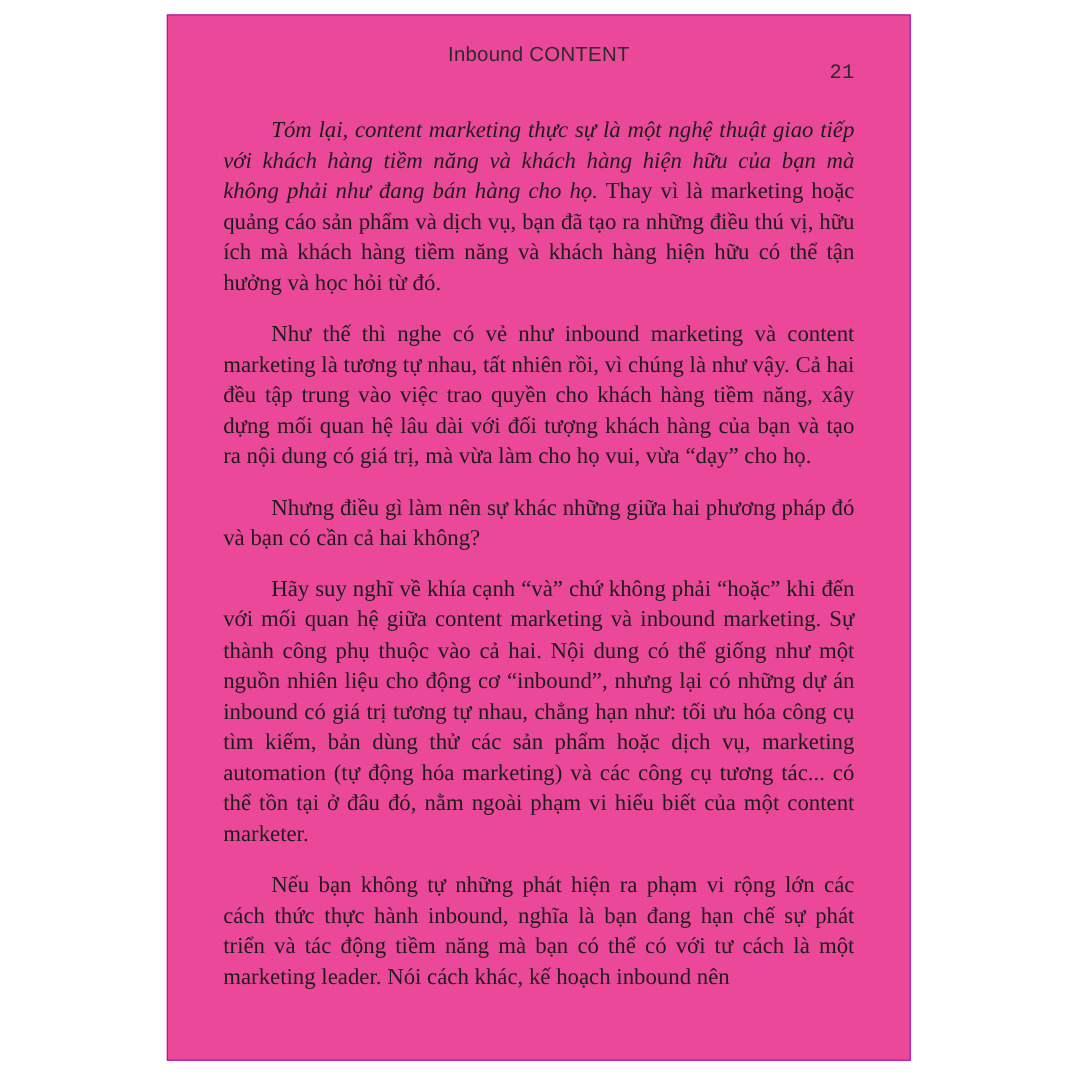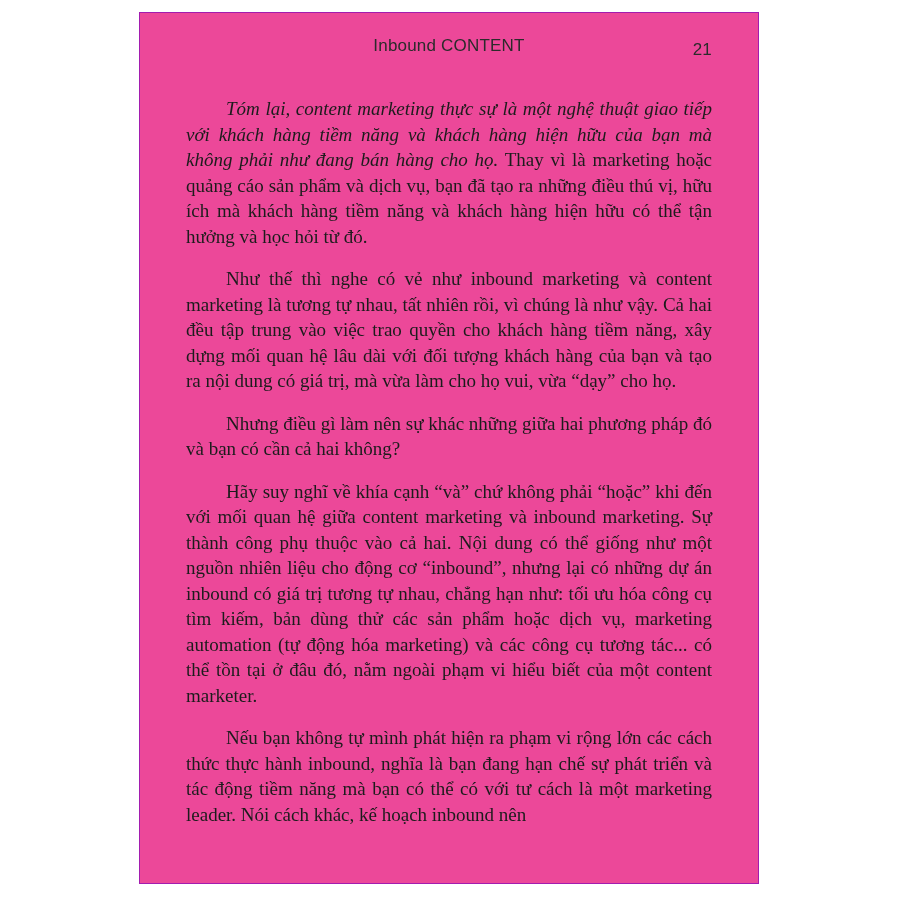--- a/index.html
+++ b/index.html
@@ -33,22 +33,22 @@
     font-size: 17px;
     letter-spacing: 0.2px;
     color: #2b2b2b;
   }
   .running-title {
     display: inline-block;
   }
   .page-number {
     position: absolute;
     right: 0;
-    top: 4px;
-    font-family: Liberation Sans, sans-serif;
+    top: 16px;
+    font-family: Liberation Mono, monospace;
     font-size: 17px;
     color: #2b2b2b;
   }
   .page-body {
     margin: 38px 46px 0 46px;
     text-align: justify;
     font-size: 19px;
     line-height: 25.5px;
     color: #1c1c1c;
   }
@@ -74,15 +74,15 @@
 
   <div class="page-body">
     <p><em>Tóm lại, content marketing thực sự là một nghệ thuật giao tiếp với khách hàng tiềm năng và khách hàng hiện hữu của bạn mà không phải như đang bán hàng cho họ.</em><span> Thay vì là marketing hoặc quảng cáo sản phẩm và dịch vụ, bạn đã tạo ra những điều thú vị, hữu ích mà khách hàng tiềm năng và khách hàng hiện hữu có thể tận hưởng và học hỏi từ đó.</span></p>
 
     <p>Như thế thì nghe có vẻ như inbound marketing và content marketing là tương tự nhau, tất nhiên rồi, vì chúng là như vậy. Cả hai đều tập trung vào việc trao quyền cho khách hàng tiềm năng, xây dựng mối quan hệ lâu dài với đối tượng khách hàng của bạn và tạo ra nội dung có giá trị, mà vừa làm cho họ vui, vừa “dạy” cho họ.</p>
 
     <p>Nhưng điều gì làm nên sự khác những giữa hai phương pháp đó và bạn có cần cả hai không?</p>
 
     <p>Hãy suy nghĩ về khía cạnh “và” chứ không phải “hoặc” khi đến với mối quan hệ giữa content marketing và inbound marketing. Sự thành công phụ thuộc vào cả hai. Nội dung có thể giống như một nguồn nhiên liệu cho động cơ “inbound”, nhưng lại có những dự án inbound có giá trị tương tự nhau, chẳng hạn như: tối ưu hóa công cụ tìm kiếm, bản dùng thử các sản phẩm hoặc dịch vụ, marketing automation (tự động hóa marketing) và các công cụ tương tác... có thể tồn tại ở đâu đó, nằm ngoài phạm vi hiểu biết của một content marketer.</p>
 
-    <p>Nếu bạn không tự mình phát hiện ra phạm vi rộng lớn các cách thức thực hành inbound, nghĩa là bạn đang hạn chế sự phát triển và tác động tiềm năng mà bạn có thể có với tư cách là một marketing leader. Nói cách khác, kế hoạch inbound nên</p>
+    <p>Nếu bạn không tự những phát hiện ra phạm vi rộng lớn các cách thức thực hành inbound, nghĩa là bạn đang hạn chế sự phát triển và tác động tiềm năng mà bạn có thể có với tư cách là một marketing leader. Nói cách khác, kế hoạch inbound nên</p>
   </div>
 </div>
 
 </body></html>

